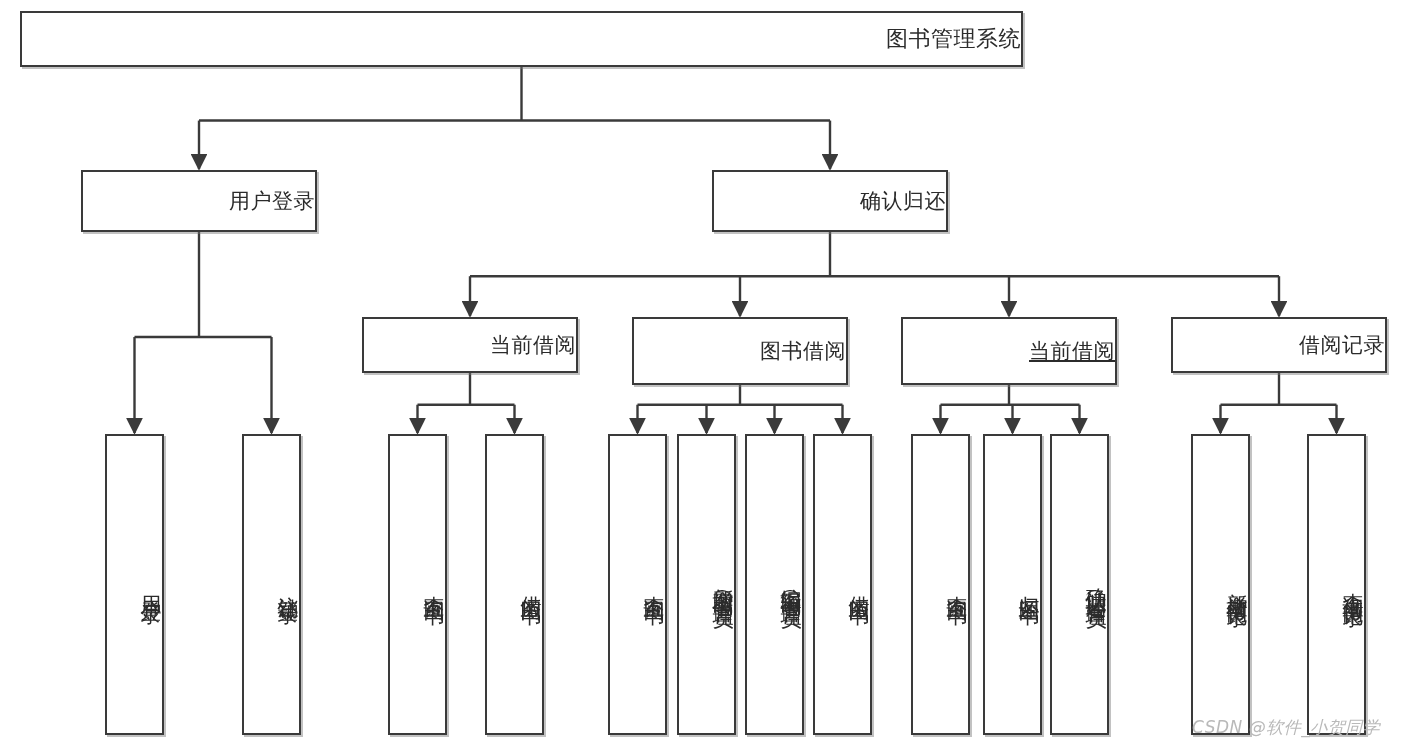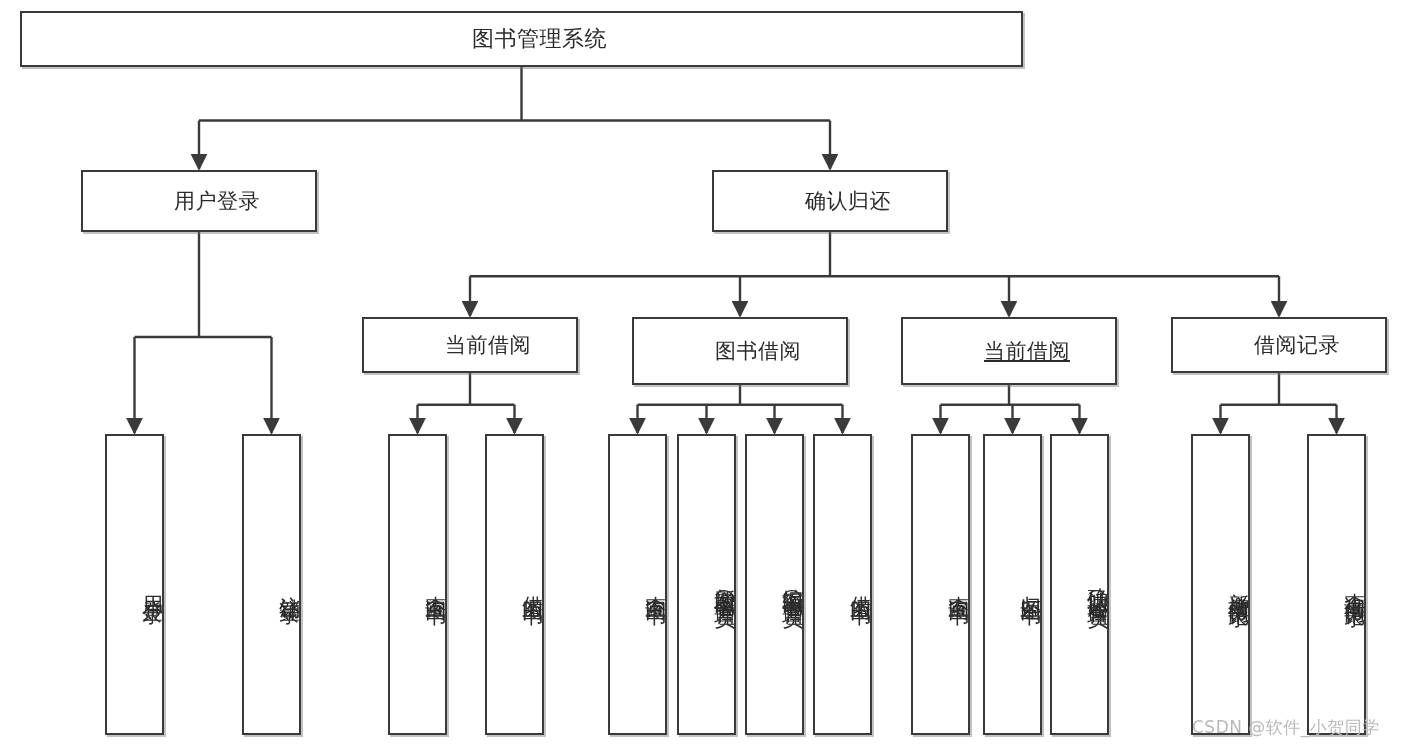--- a/index.html
+++ b/index.html
@@ -27,21 +27,21 @@
     pointer-events: none;
   }
   .node {
     position: absolute;
     box-sizing: border-box;
     background: #ffffff;
     border: 2px solid #3a3a3a;
     box-shadow: 2px 2px 0 rgba(120,120,120,0.45);
     display: flex;
     align-items: center;
-    justify-content: center;
+    justify-content: flex-end;
     color: #2b2b2b;
     padding-left: 36px;
   }
   .node .label {
     display: block;
     text-align: center;
     line-height: 1.06;
     letter-spacing: 0.5px;
   }
   .node.horizontal .label {
@@ -56,20 +56,21 @@
     white-space: nowrap;
   }
   .node.root .label { font-size: 22px; }
   .watermark {
     position: absolute;
     font-size: 17px;
     color: #b9b9b9;
     white-space: nowrap;
     letter-spacing: 0.5px;
     font-family: "DejaVu Sans", "Liberation Sans", sans-serif;
+    font-style: italic;
   }
 </style>
 </head>
 <body>
 
 <div id="canvas">
 
   <svg id="edges" xmlns="http://www.w3.org/2000/svg">
     <defs>
       <marker id="arrow" viewBox="0 0 10 10" refX="9" refY="5" markerWidth="7" markerHeight="7" orient="auto-start-reverse">

